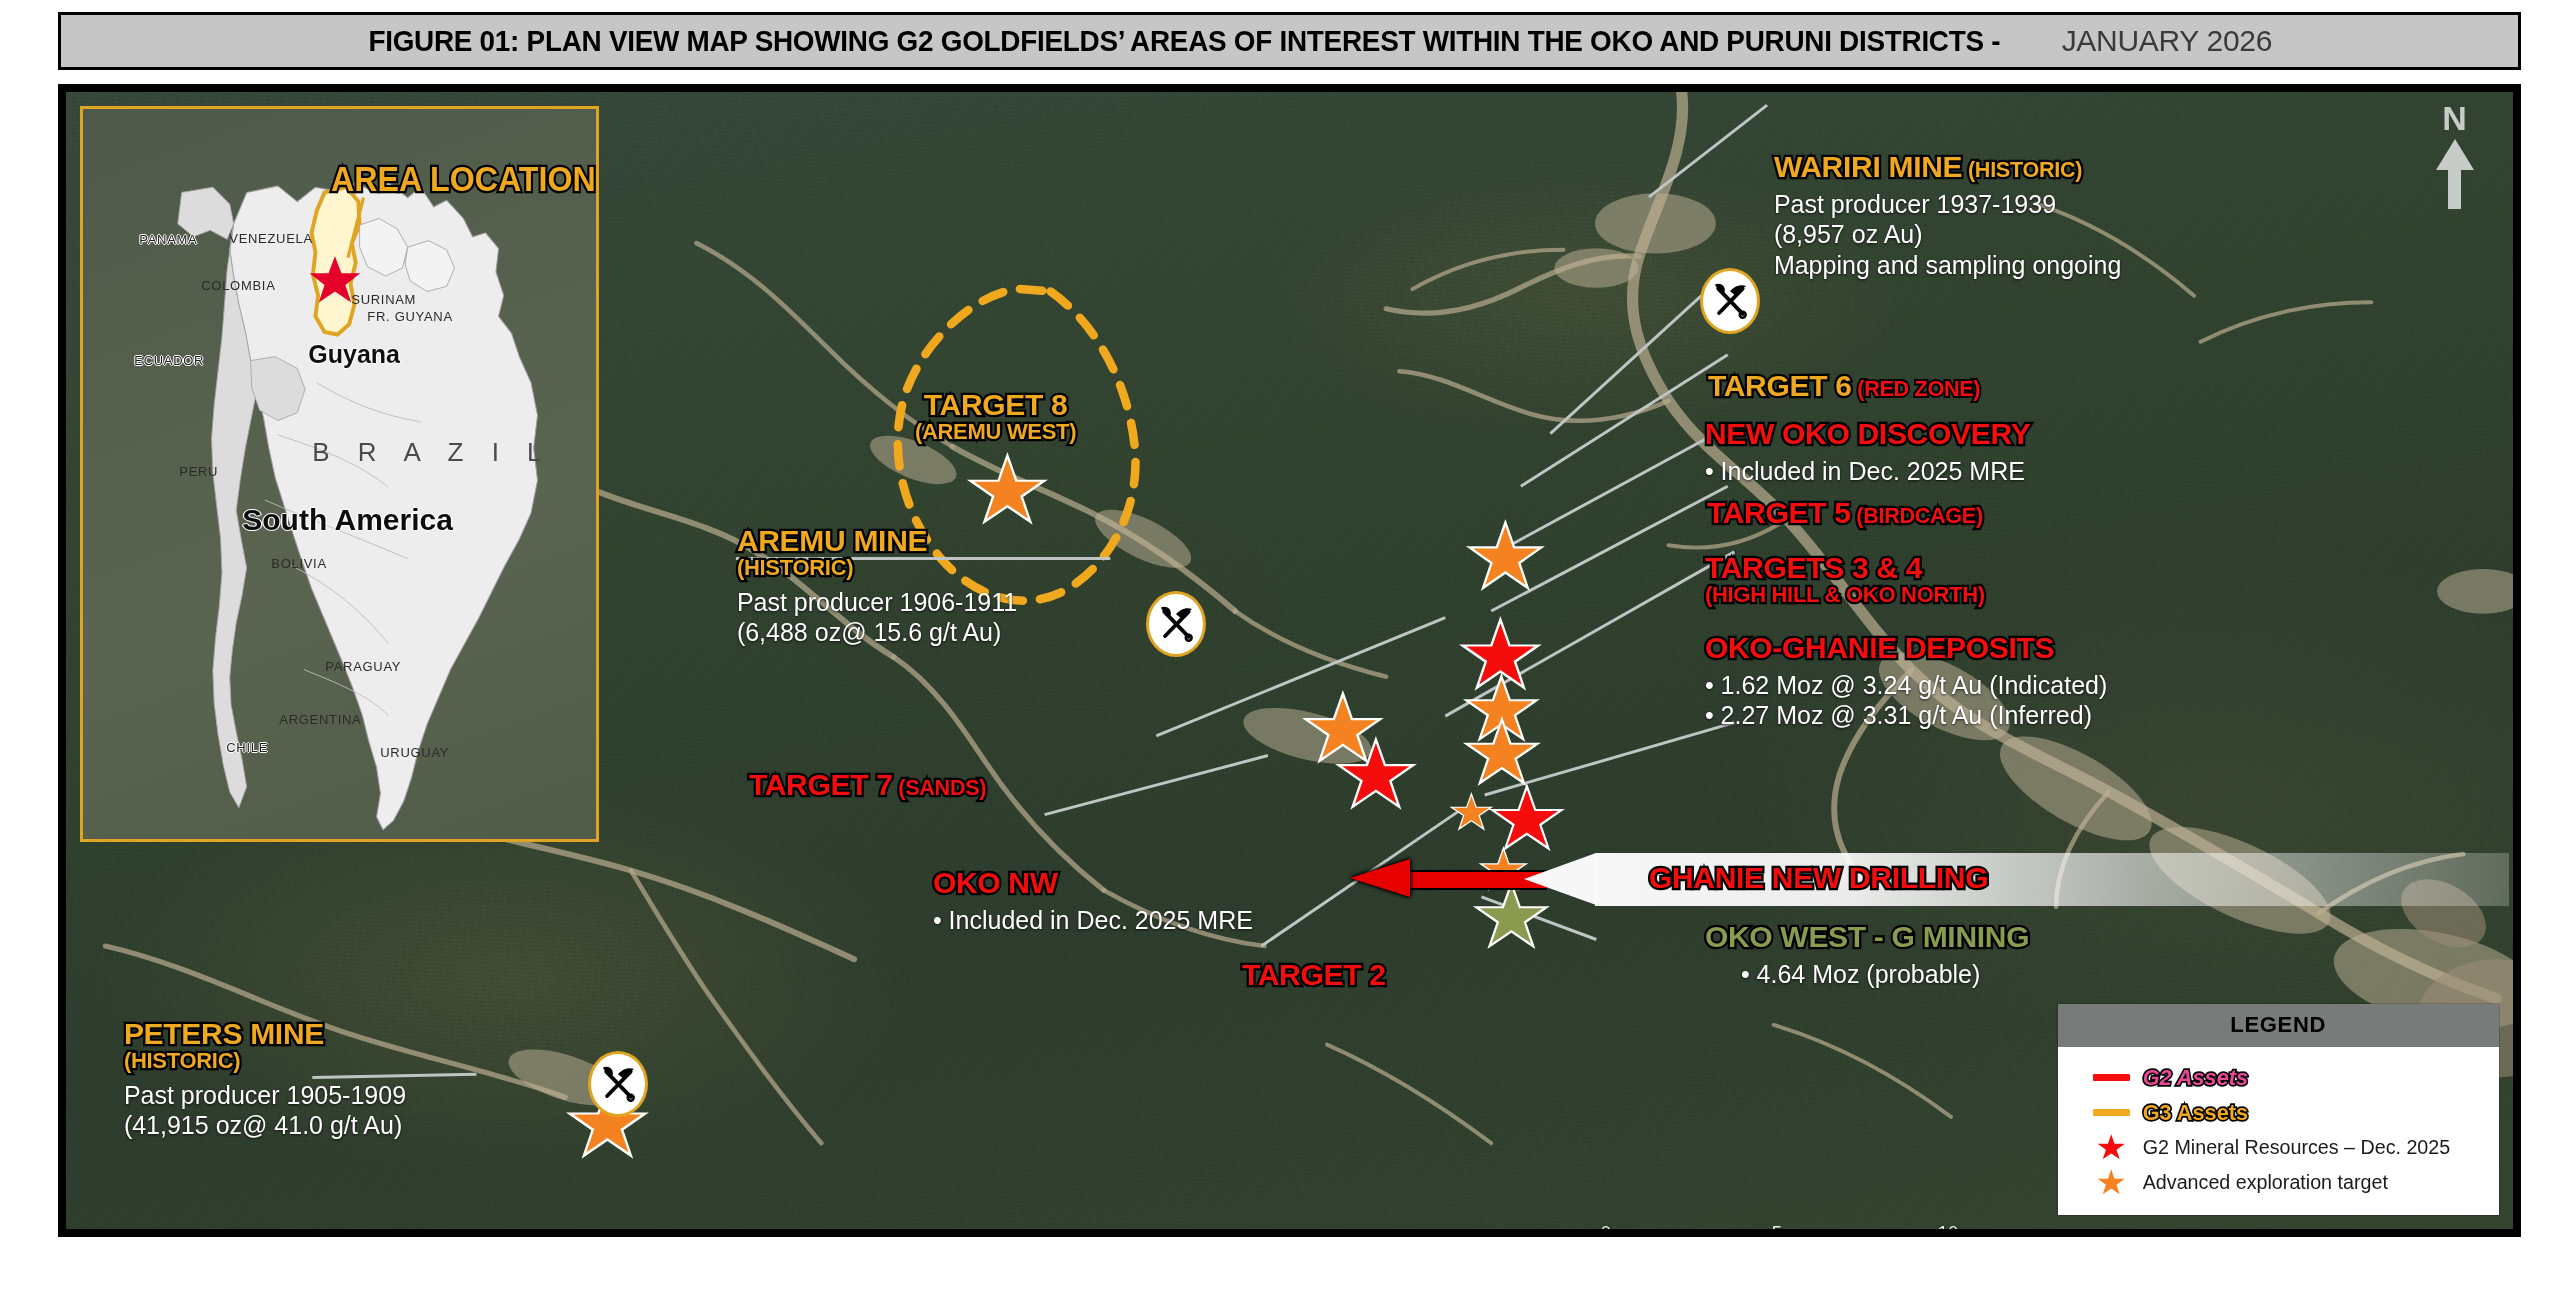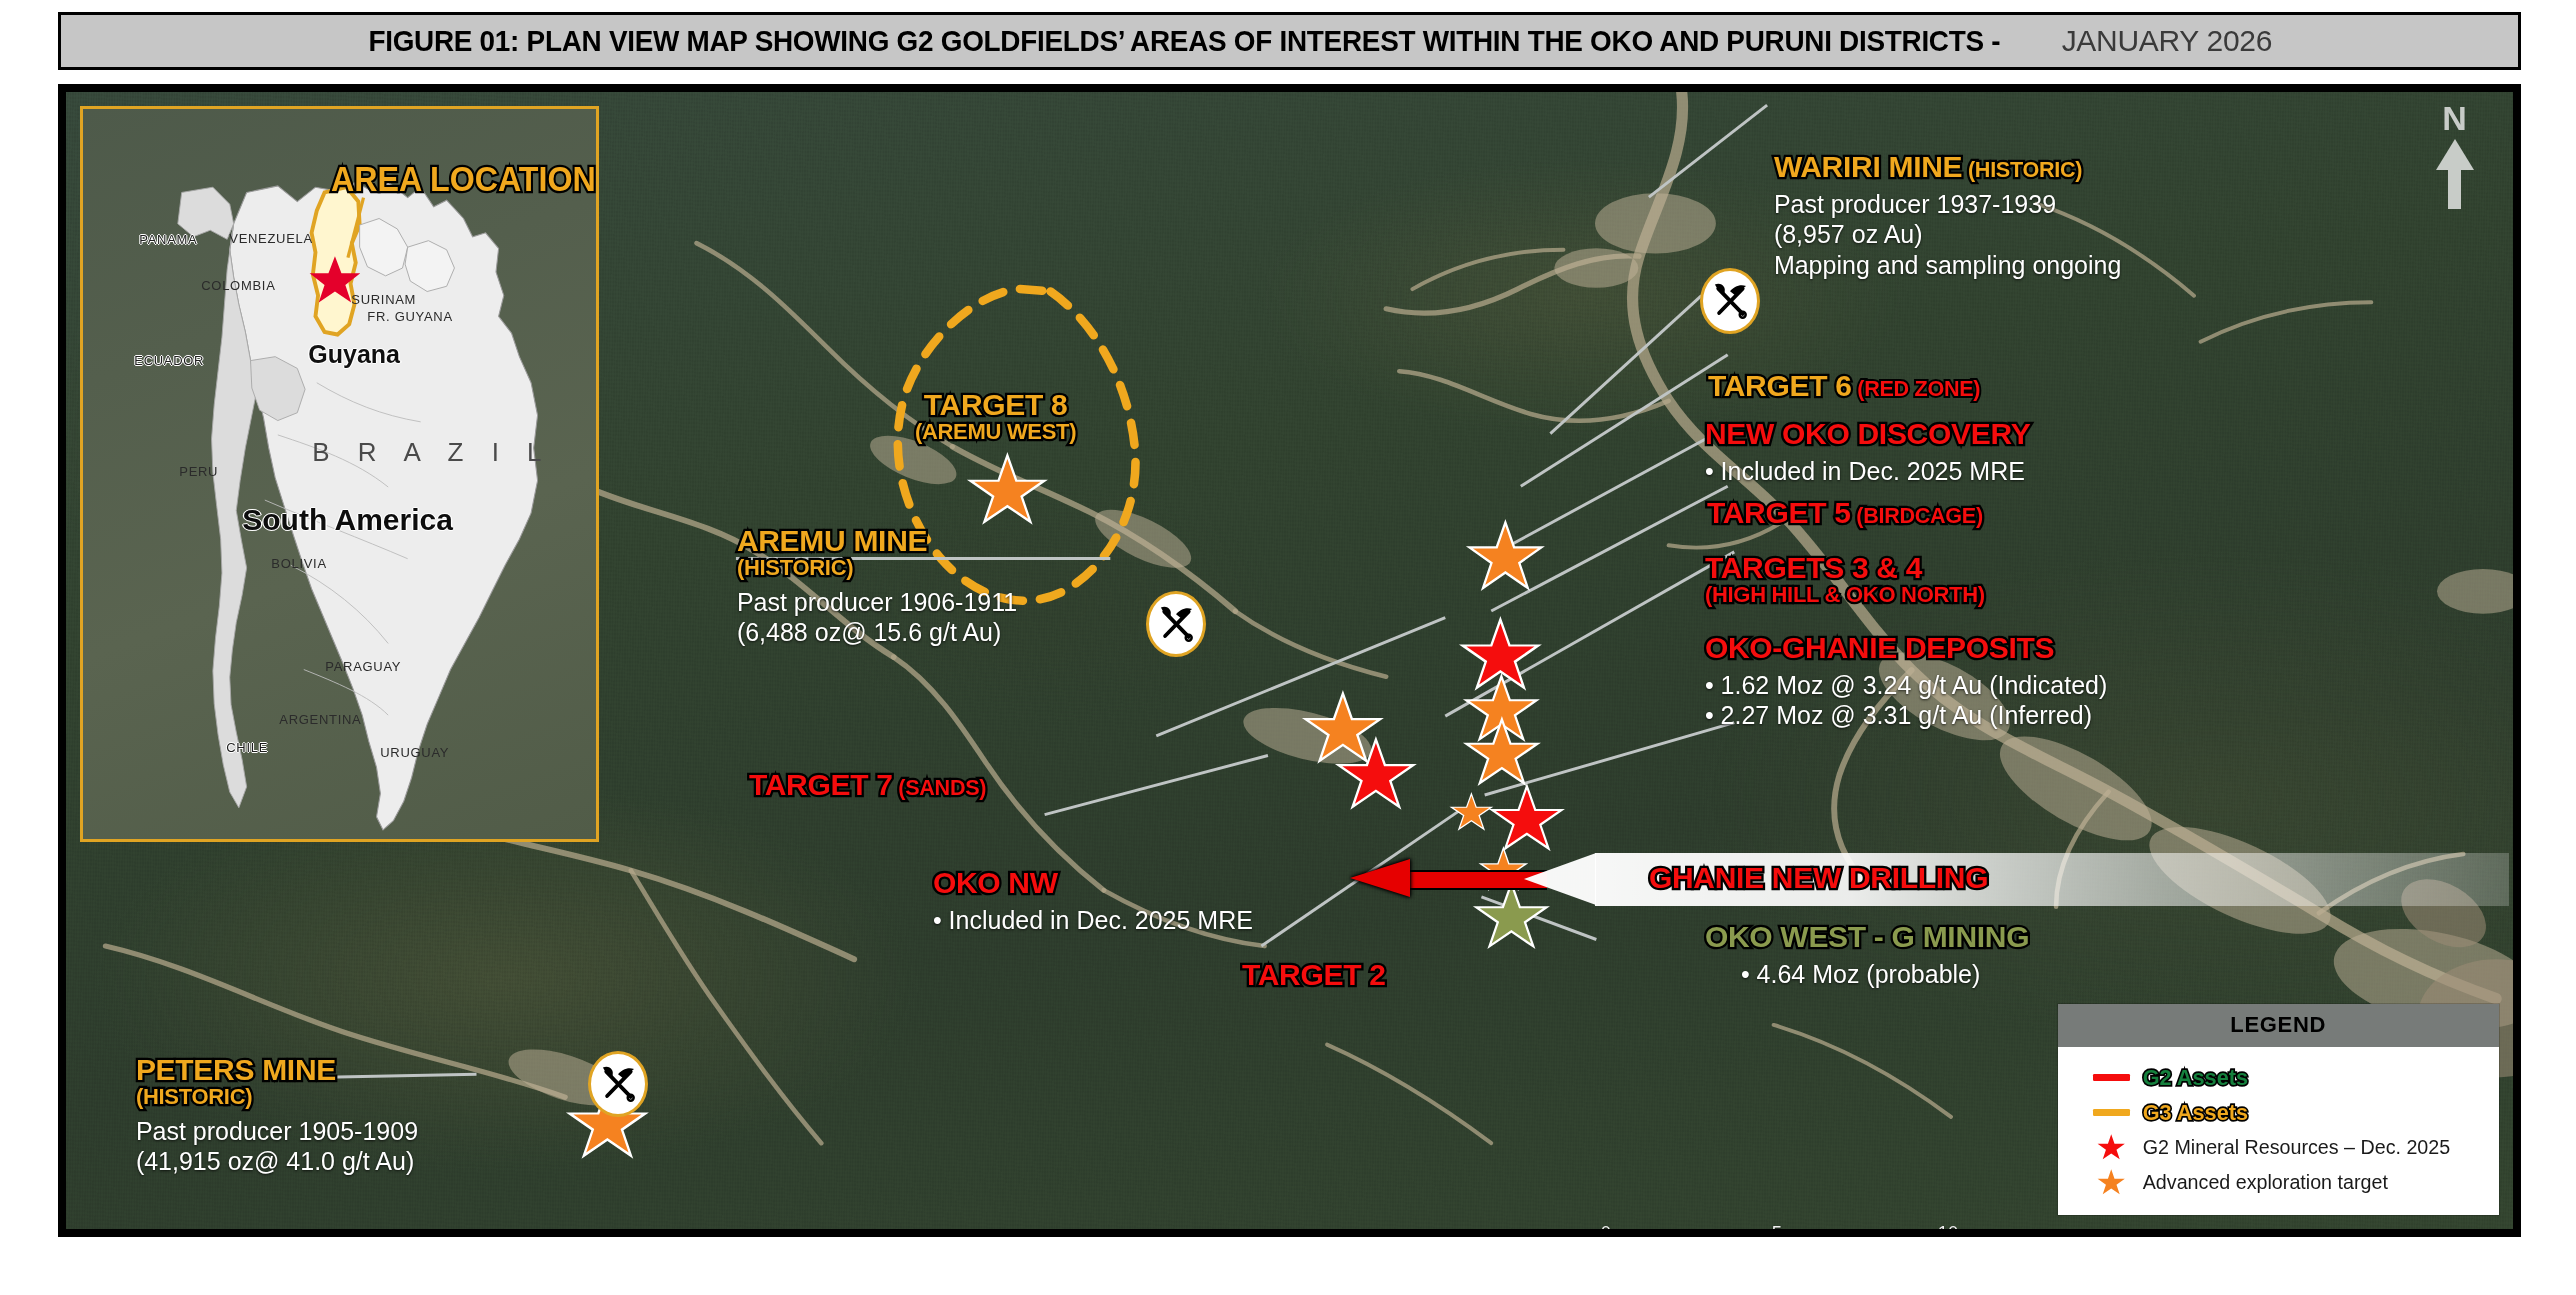--- a/index.html
+++ b/index.html
@@ -127,21 +127,21 @@
      background:#fff;box-shadow:0 0 0 0.7px rgba(0,0,0,.25);}
   .legend .hdr{background:#777b79;color:#000000;font-size:22px;font-weight:bold;
      text-align:center;padding:7.9px 0 9.2px;letter-spacing:0.7px;}
   .legend .rows{padding:13px 0 14.4px;}
   .legend .row{display:flex;align-items:center;height:35px;padding-left:22px;}
   .legend .sym{width:63px;display:flex;align-items:center;justify-content:center;}
   .legend .dash{width:37px;height:7.2px;border-radius:1.3px;}
   .legend .txt{font-size:19.7px;color:#1a1a1a;}
   .legend .txt.bold{font-weight:bold;-webkit-text-stroke:3.3px #000;paint-order:stroke fill;
      font-size:21.7px;}
-  .legend .txt.g2{color:#15803d;}
+  .legend .txt.g2{color:#ec4899;font-style:italic;}
   .legend .txt.g3{color:#f0a81e;}
   .legend .lstar{position:relative;width:34px;height:33px;}
   .legend .micon{width:35px;height:35px;border-radius:50%;background:#fff;
      border:2px solid #e0a423;box-sizing:border-box;display:flex;
      align-items:center;justify-content:center;}
   .legend .micon svg{width:78%;height:78%;}
 </style>
 </head>
 <body>
 
@@ -444,21 +444,21 @@
 
       <div class="lbl-block" style="left:1176px;top:867px;">
         <div class="hd red sz46">TARGET 2</div>
       </div>
 
       <div class="lbl-block" style="left:849px;top:297px;text-align:center;">
         <div class="hd gold sz46">TARGET 8</div>
         <div class="hd gold sz34" style="margin-top:1.3px;">(AREMU WEST)</div>
       </div>
 
-      <div class="lbl-block" style="left:58px;top:962px;margin-left:12px;">
+      <div class="lbl-block" style="left:58px;top:926px;">
         <div class="hd gold sz46">PETERS MINE</div>
         <div class="hd gold sz34" style="margin-top:1.3px;">(HISTORIC)</div>
         <div class="body" style="margin-top:6.6px;">Past producer 1905-1909</div>
         <div class="body">(41,915 oz@ 41.0 g/t Au)</div>
       </div>
 
       <div class="north">
         <div class="n">N</div>
         <div class="arw"></div>
         <div class="stem"></div>

